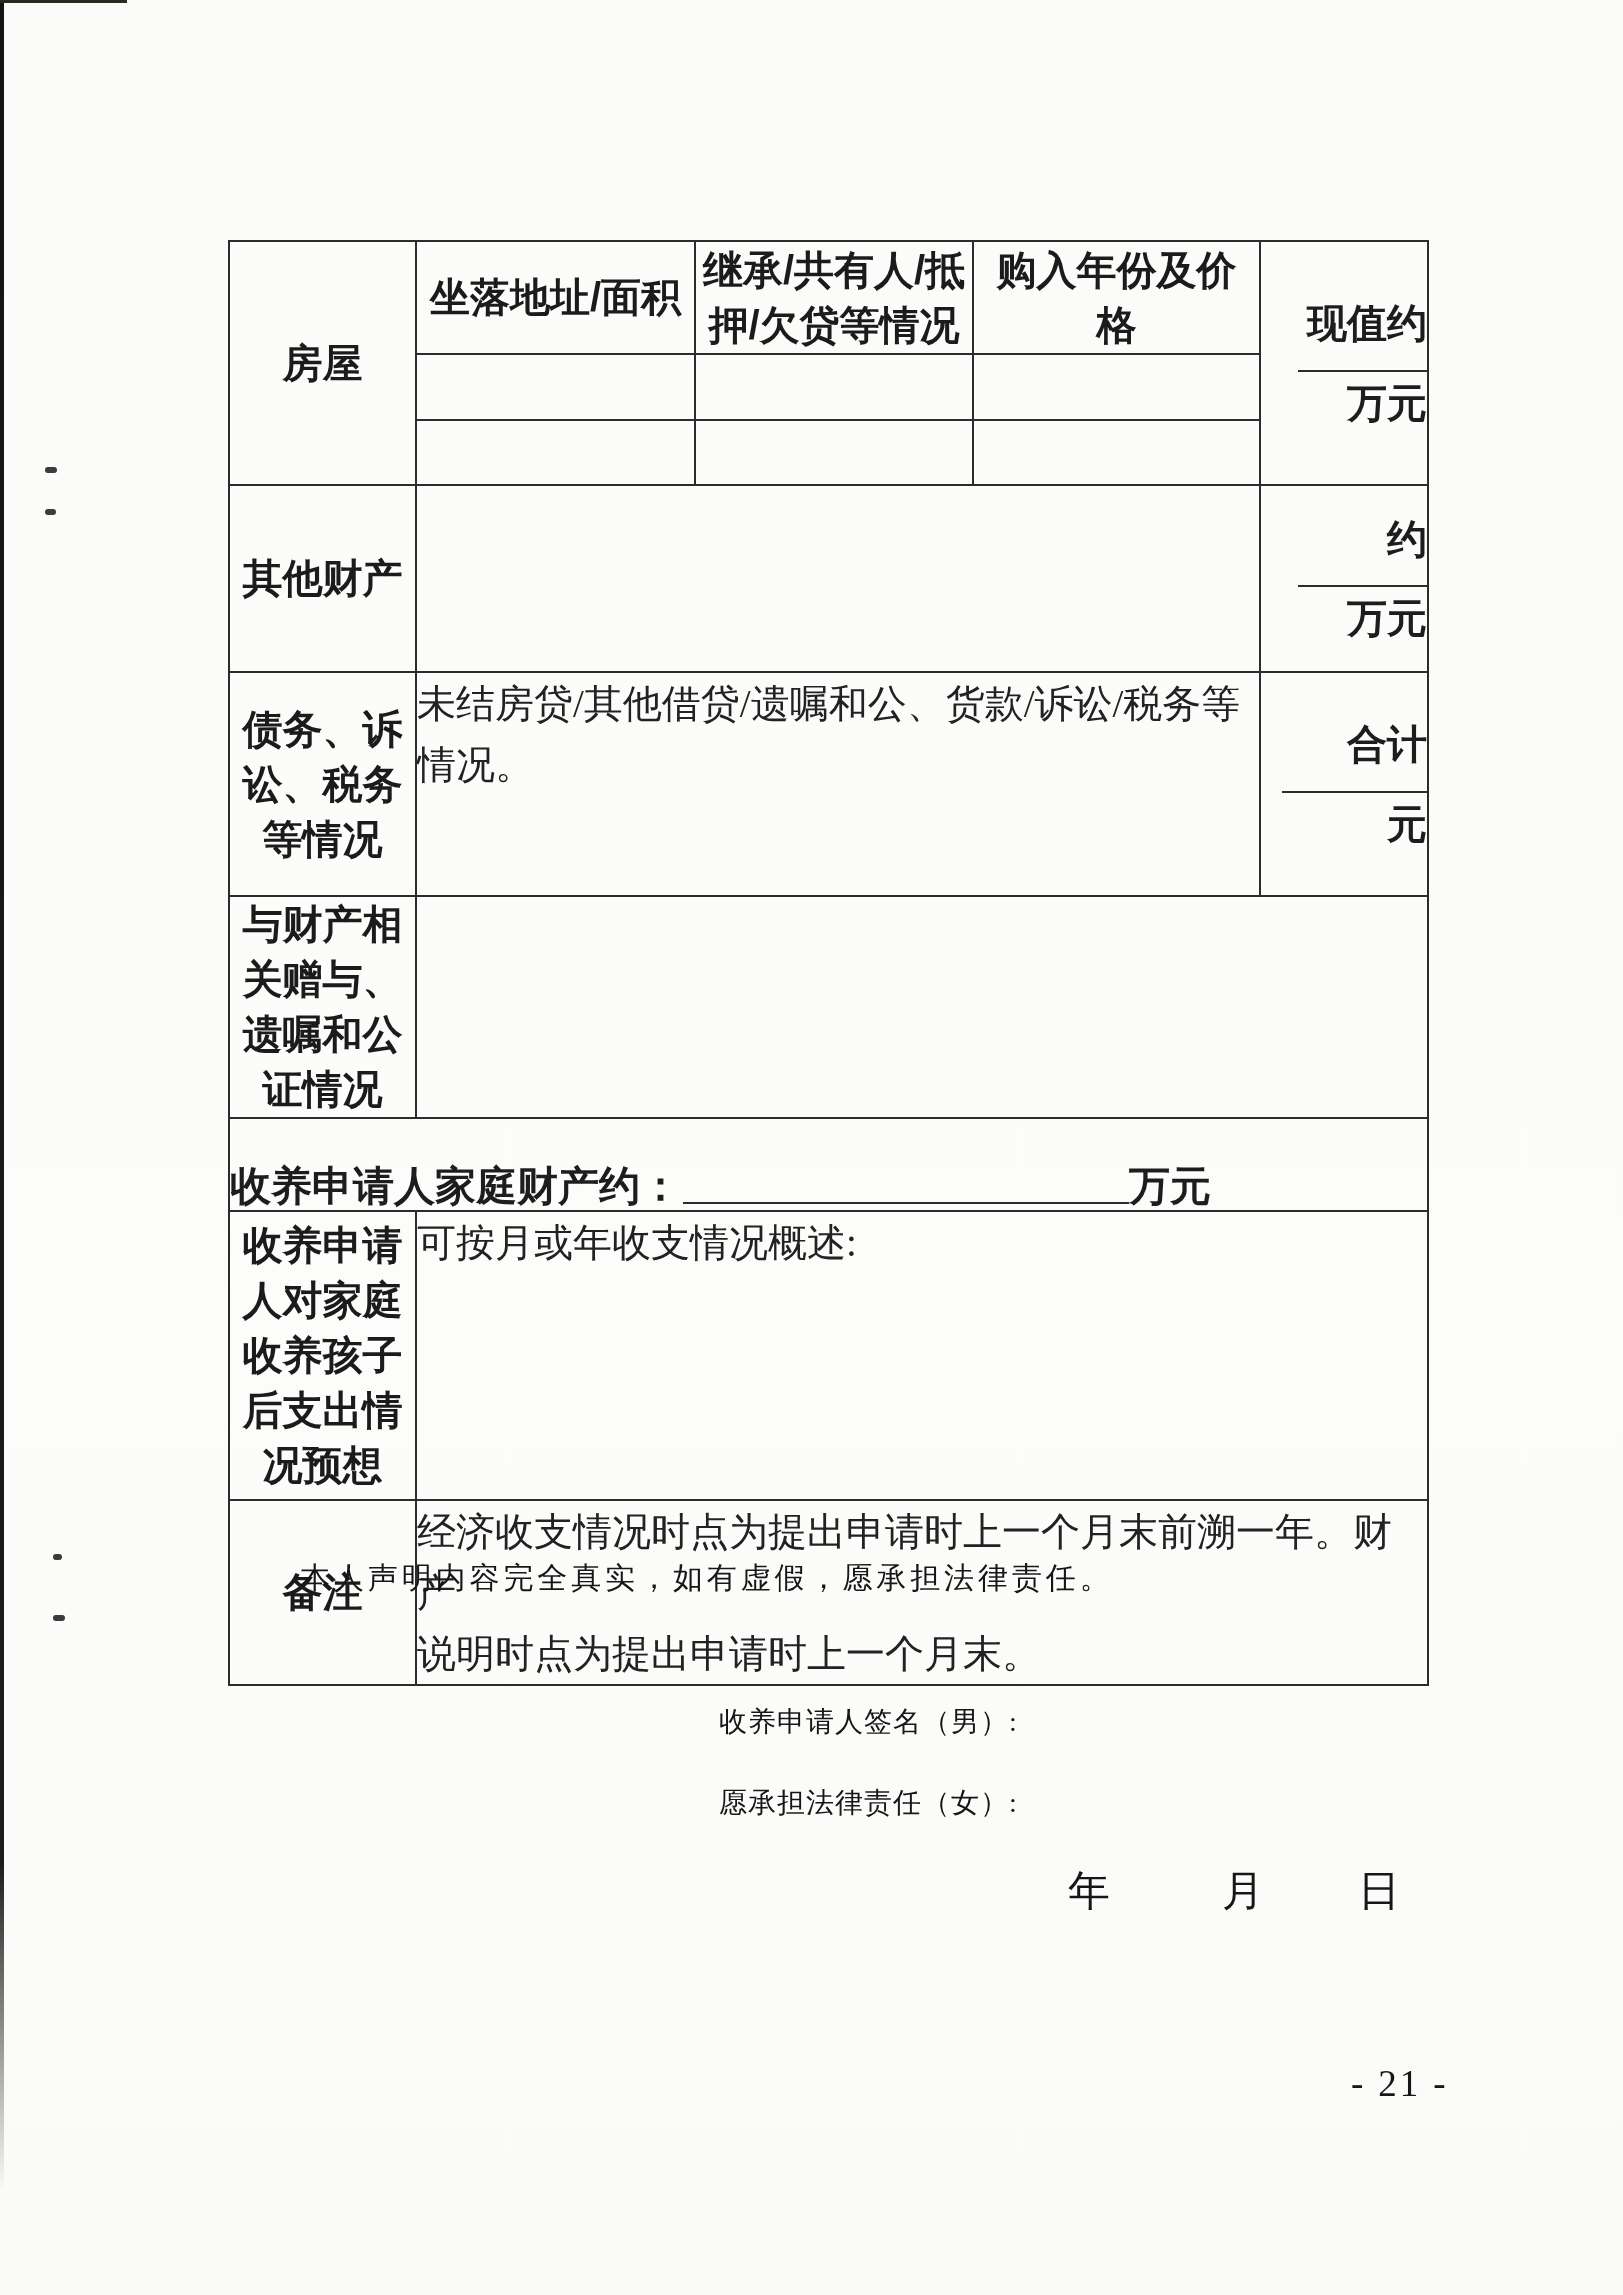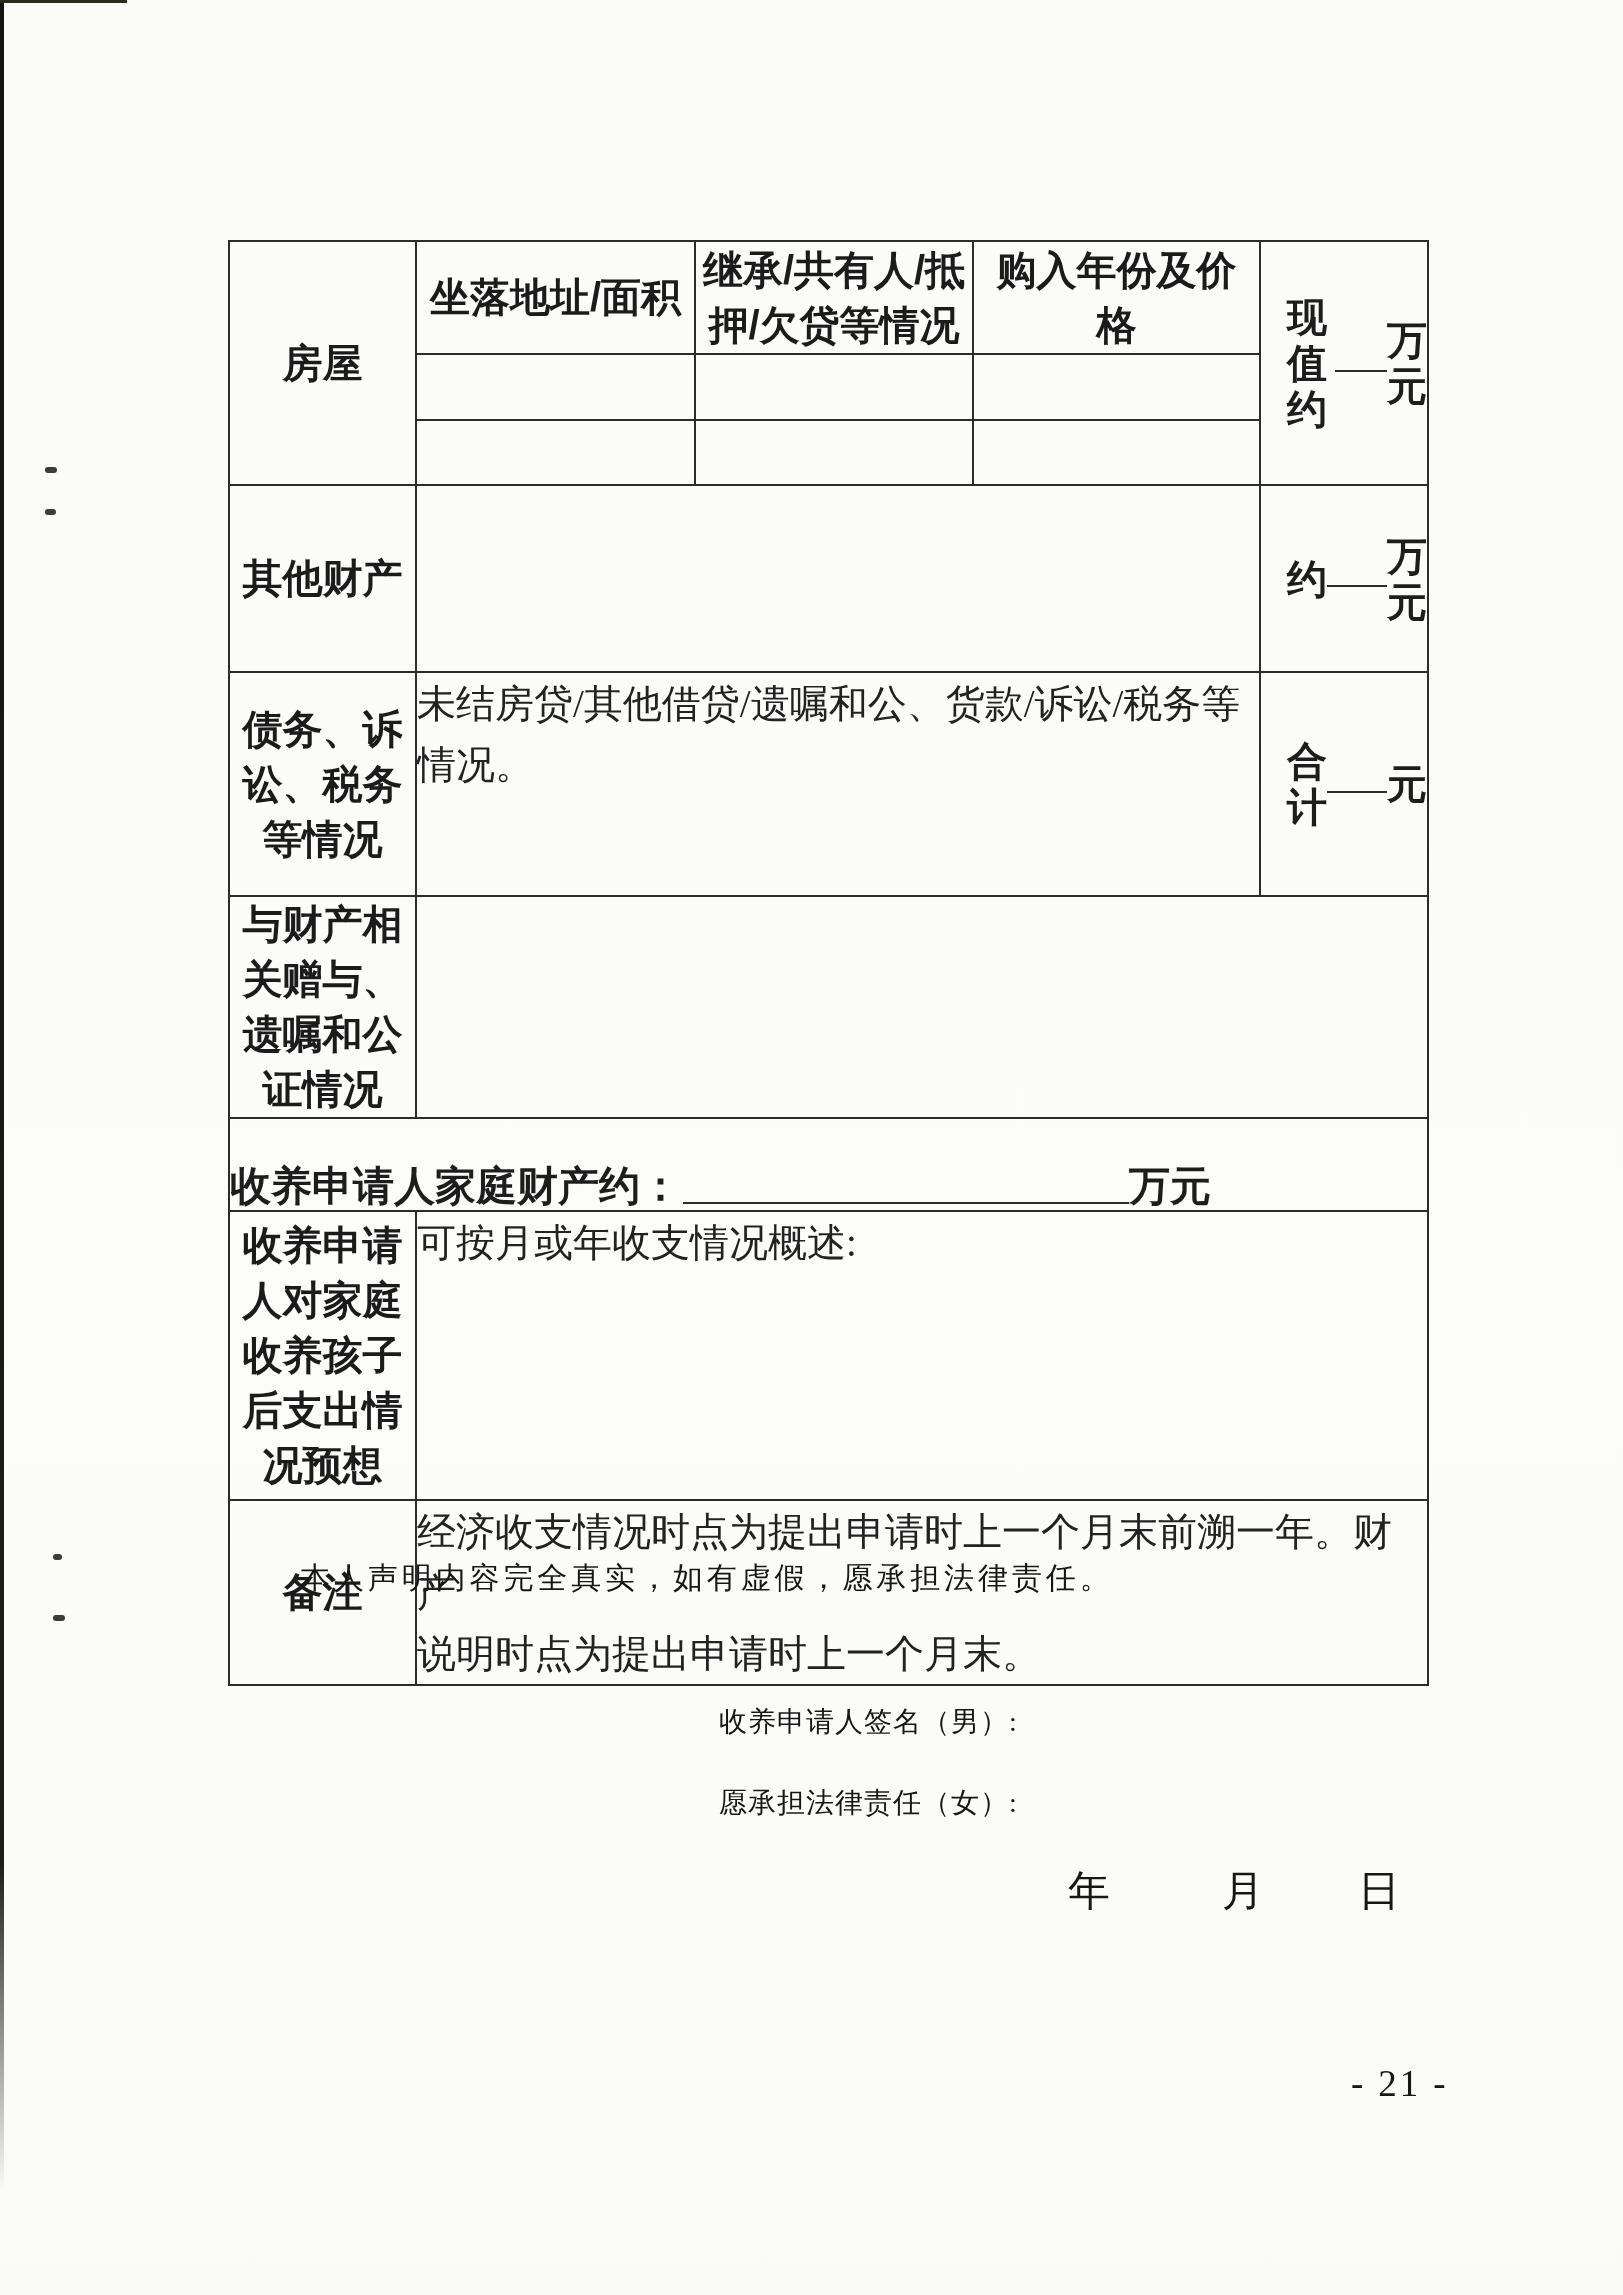--- a/index.html
+++ b/index.html
@@ -43,21 +43,21 @@
     font-weight:600;font-size:40px;line-height:55px;
     text-align:center;vertical-align:middle;
     white-space:pre-line;color:#1b1b1b;
   }
   td.content{
     font-family:"Liberation Serif",serif;font-weight:400;
     font-size:39px;line-height:61px;vertical-align:top;
     padding:9.8px 17.6px 0 15.7px;white-space:pre-line;color:#222;
   }
   td.money{vertical-align:middle;}
-  .stack{display:flex;align-items:center;padding-left:26px;}
+  .stack{display:flex;flex-direction:column;align-items:flex-end;padding-left:26px;}
   .stack .pre,.stack .suf{font-weight:600;font-size:40px;line-height:1.15;}
   .stack .blank{width:129px;height:0;border-bottom:2px solid #2c2c2c;margin:23.5px 0 7.8px 0;}
   .stack .blank.wide{width:145px;}
 
   td.total-cell{vertical-align:middle;padding-left:13.7px;}
   .total-inner{display:flex;align-items:flex-end;margin-top:44px;}
   .total-label,.total-suffix{font-weight:600;font-size:41px;line-height:1.15;}
   .blank-long{width:446px;height:0;border-bottom:2px solid #2c2c2c;margin:0 0 5.9px 2px;}
 
   

